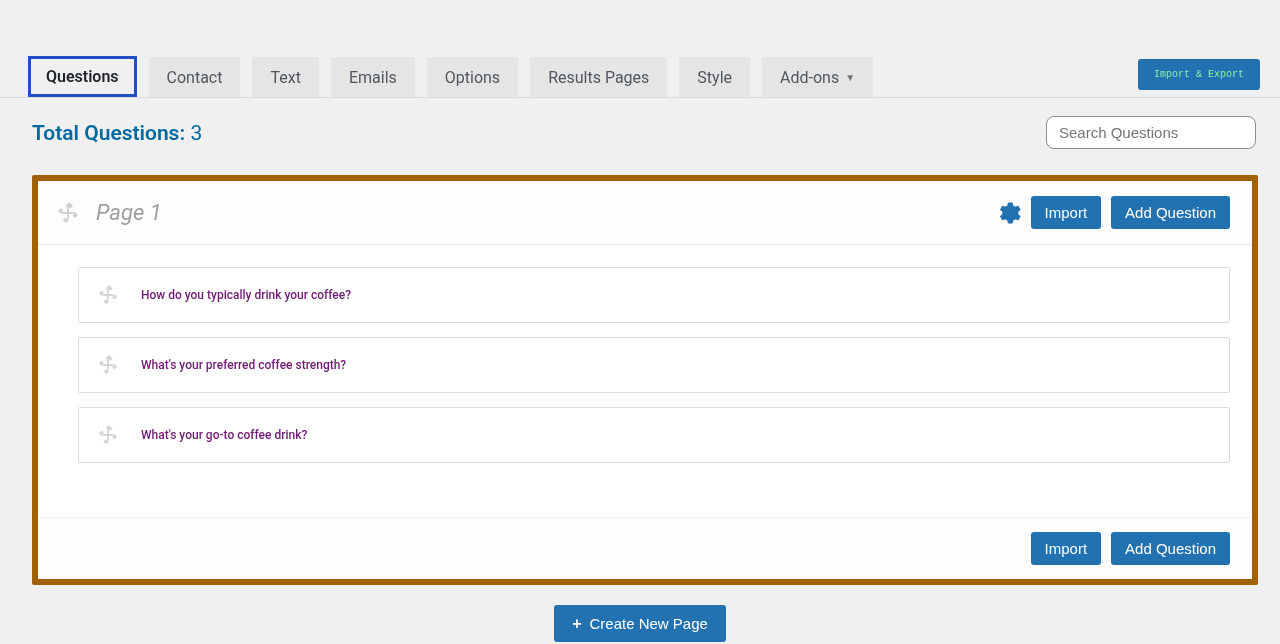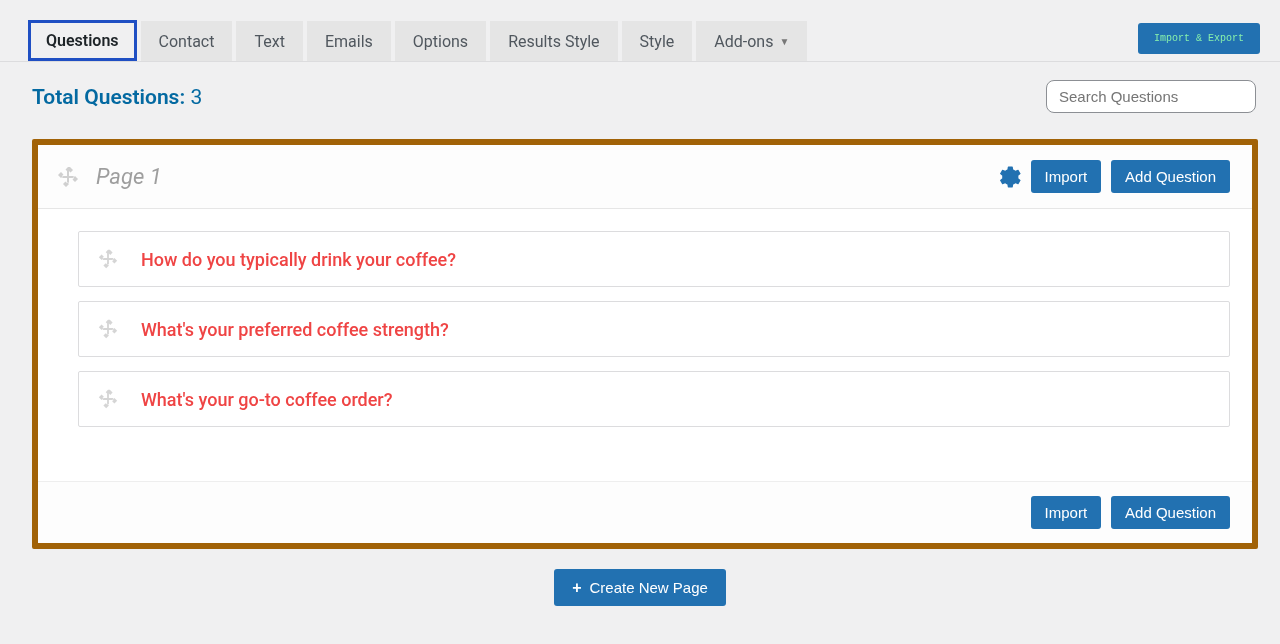--- a/index.html
+++ b/index.html
@@ -13,22 +13,23 @@
       color: #3c434a;
       width: 1280px;
       height: 644px;
       overflow: hidden;
     }
     .tabs-bar {
       display: flex;
       align-items: center;
       padding: 20px 20px 0 28px;
       border-bottom: 1px solid #dcdcde;
-      gap: 4px;
+      gap: 12px;
       position: relative;
+      margin-top: 36px;
     }
     .tab {
       background: #e5e5e5;
       padding: 10px 17px;
       font-size: 16px;
       color: #50575e;
       cursor: pointer;
       display: flex;
       align-items: center;
       gap: 6px;
@@ -134,22 +135,22 @@
       border-radius: 2px;
       padding: 16px 18px;
       display: flex;
       align-items: center;
       margin-bottom: 14px;
     }
     .question-row .drag-handle {
       margin-right: 22px;
     }
     .question-title {
-      color: #ef4444;
-      font-size: 18px;
+      color: #701a75;
+      font-size: 12px;
       font-weight: 500;
       cursor: pointer;
     }
     .page-footer {
       display: flex;
       justify-content: flex-end;
       padding: 14px 22px;
       border-top: 1px solid #eeeeee;
       gap: 10px;
       background: #fdfdfd;
@@ -191,21 +192,21 @@
   <div class="tab">
       <span>Text</span>
     </div>
   <div class="tab">
       <span>Emails</span>
     </div>
   <div class="tab">
       <span>Options</span>
     </div>
   <div class="tab">
-      <span>Results Style</span>
+      <span>Results Pages</span>
     </div>
   <div class="tab">
       <span>Style</span>
     </div>
   <div class="tab">
     <span>Add-ons</span>
     <span class="dropdown-caret">▼</span>
   </div>
   <button class="top-right-btn">Import &amp; Export</button>
 </div>
@@ -255,21 +256,21 @@
           </svg>
       </span>
       <span class="question-title">What's your preferred coffee strength?</span>
     </div>
     <div class="question-row">
       <span class="drag-handle">
         <svg width="22" height="22" viewBox="0 0 24 24" fill="currentColor">
             <path d="M12 2l-2.5 2.5L11 6V11H6l1.5-1.5L5 7l-3 3 3 3 2.5-2.5L6 13h5v5l-1.5-1.5L7 19l3 3 3-3-2.5-2.5L13 18v-5h5l-1.5 1.5L19 17l3-3-3-3-2.5 2.5L18 11h-5V6l1.5 1.5L17 5l-3-3z" opacity="0.55"></path>
           </svg>
       </span>
-      <span class="question-title">What's your go-to coffee order?</span>
+      <span class="question-title">What's your go-to coffee drink?</span>
     </div>
   </div>
 
   <div class="page-footer">
     <button class="btn-primary">Import</button>
     <button class="btn-primary">Add Question</button>
   </div>
 </div>
 
 <div class="create-page-wrap">

